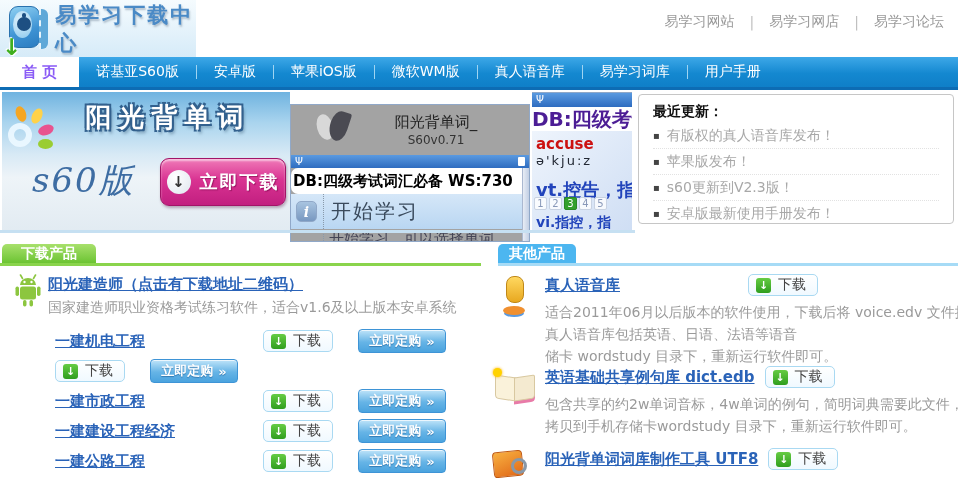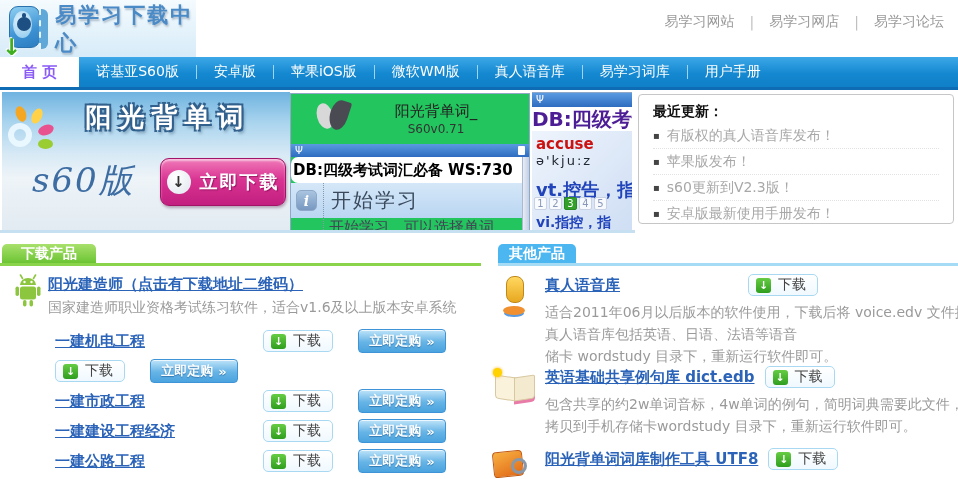--- a/index.html
+++ b/index.html
@@ -56,21 +56,21 @@
   .flower-icon { position:absolute; left:2px; top:14px; width:52px; height:52px; }
   .petal { position:absolute; width:10px; height:16px; border-radius:50%; }
   .pt1 { left:12px; top:0; background:#f5a623; transform:rotate(-20deg); }
   .pt2 { left:28px; top:2px; background:#ffd24a; transform:rotate(25deg); }
   .pt3 { left:37px; top:16px; background:#e8538f; transform:rotate(70deg); }
   .pt4 { left:34px; top:33px; width:15px; height:10px; background:#9acd32; border-radius:50%; }
   .flower-ring { position:absolute; left:4px; top:17px; width:24px; height:24px; border-radius:50%;
             border:6px solid rgba(235,248,255,.95); }
 
   
-  .shot1 { position:absolute; left:290px; top:1px; width:240px; height:138px; background:#22c55e; overflow:hidden;
+  .shot1 { position:absolute; left:290px; top:12px; width:240px; height:138px; background:#a3a3a3; overflow:hidden;
            border:1px solid #90a8c8; }
   .s1-egg { position:absolute; left:26px; top:9px; width:16px; height:26px; border-radius:50%; background:#d8d8d8; transform:rotate(-15deg); }
   .s1-leaf { position:absolute; left:39px; top:6px; width:18px; height:30px; border-radius:55% 10% 55% 65%; background:#4a4a52; transform:rotate(18deg); }
   .s1-name { position:absolute; left:66px; top:8px; width:158px; text-align:center; font-size:15px; color:#222; }
   .s1-ver  { position:absolute; left:66px; top:28px; width:158px; text-align:center; font-size:12px; color:#333; }
   .s1-status { position:absolute; top:50px; left:0; width:100%; height:13px;
            background:linear-gradient(180deg,#5a9ae0,#2e6cc0); color:#fff;
            display:flex; justify-content:space-between; align-items:center; padding:0 4px; }
   .ant { font-size:10px; line-height:1; }
   .batt { width:7px; height:9px; background:#fff; border-radius:1px; }

